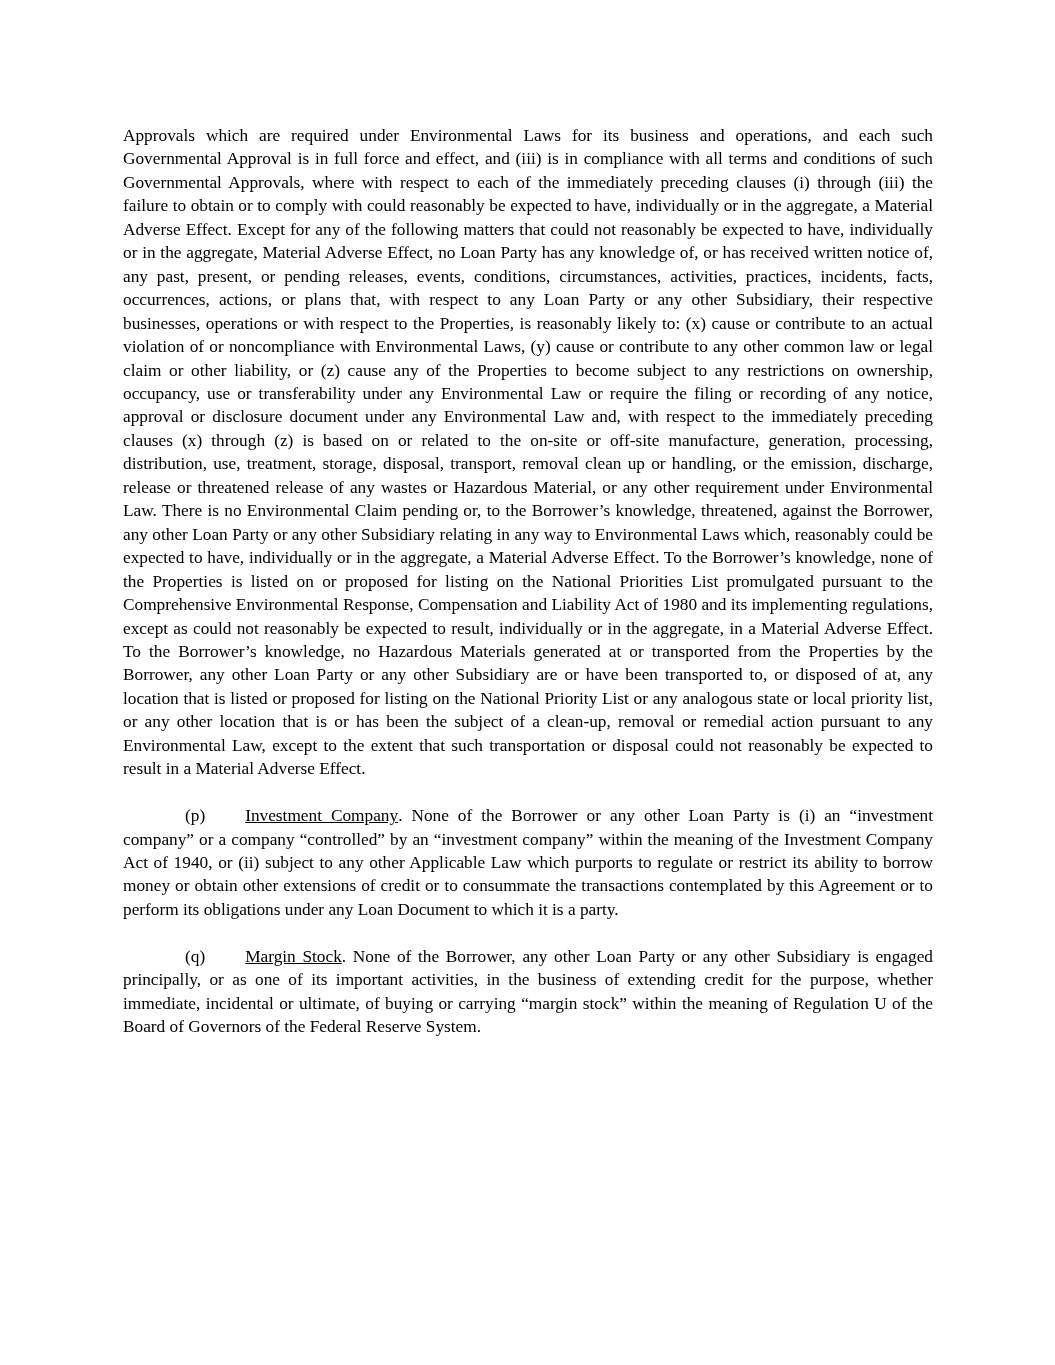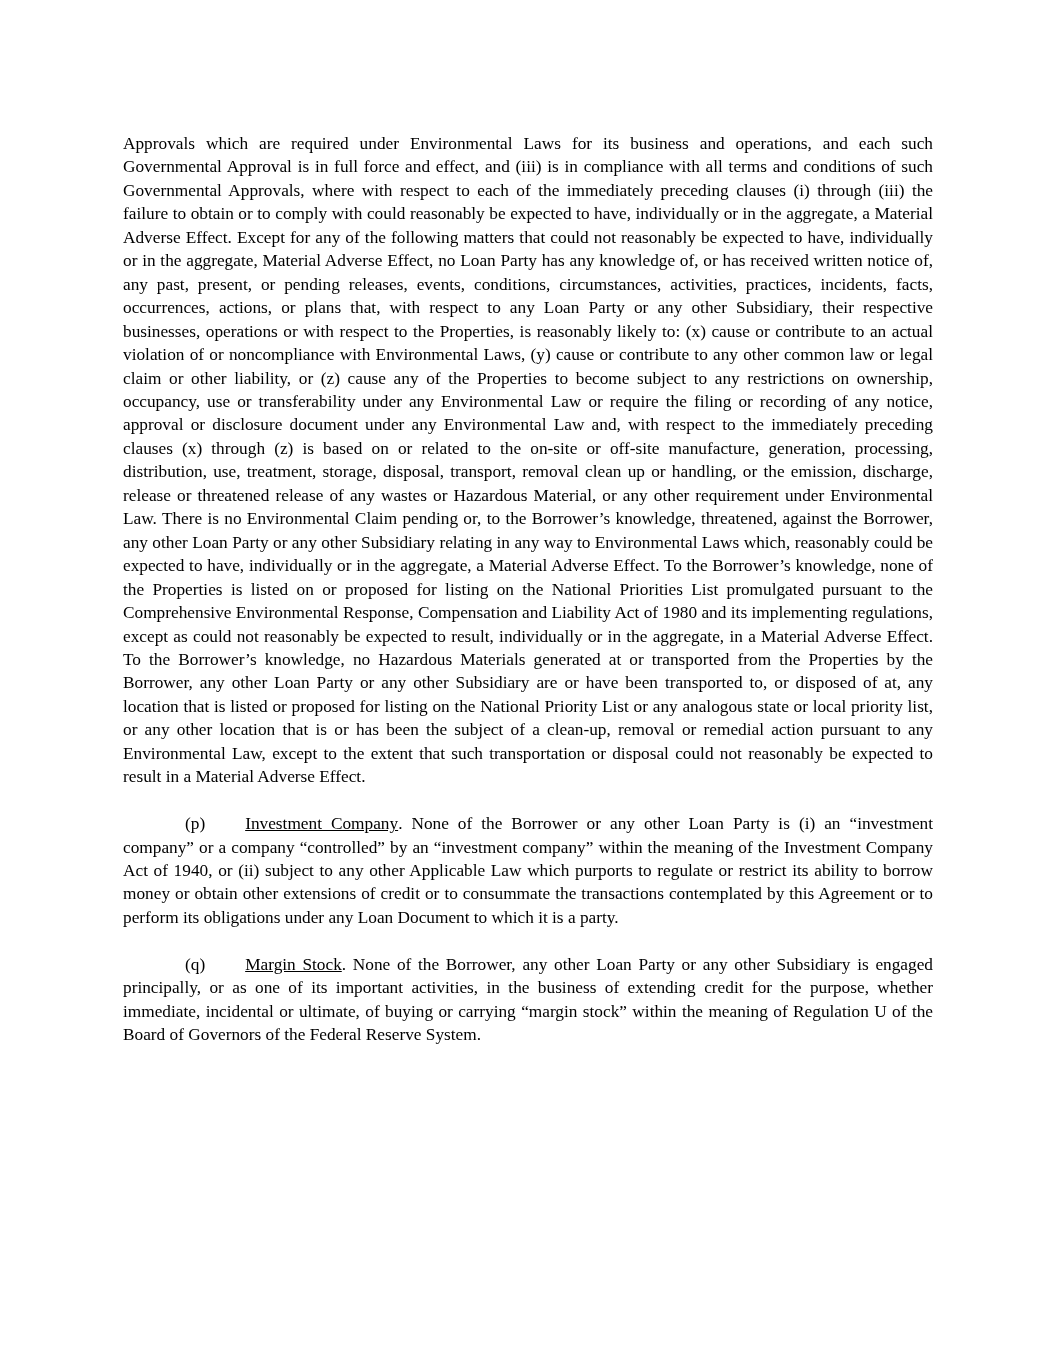--- a/index.html
+++ b/index.html
@@ -4,21 +4,21 @@
 <style>
   * { margin: 0; padding: 0; box-sizing: border-box; }
   html, body {
     background: #ffffff;
     font-family: "Liberation Serif", "DejaVu Serif", serif;
   }
   .page {
     position: relative;
     width: 1055px;
     height: 1087px;
-    margin: 8px auto;
+    margin: 0 auto;
     background: #ffffff;
     color: #000000;
     overflow: hidden;
   }
   .content {
     position: absolute;
     top: 124px;
     left: 123px;
     width: 810px;
   }

